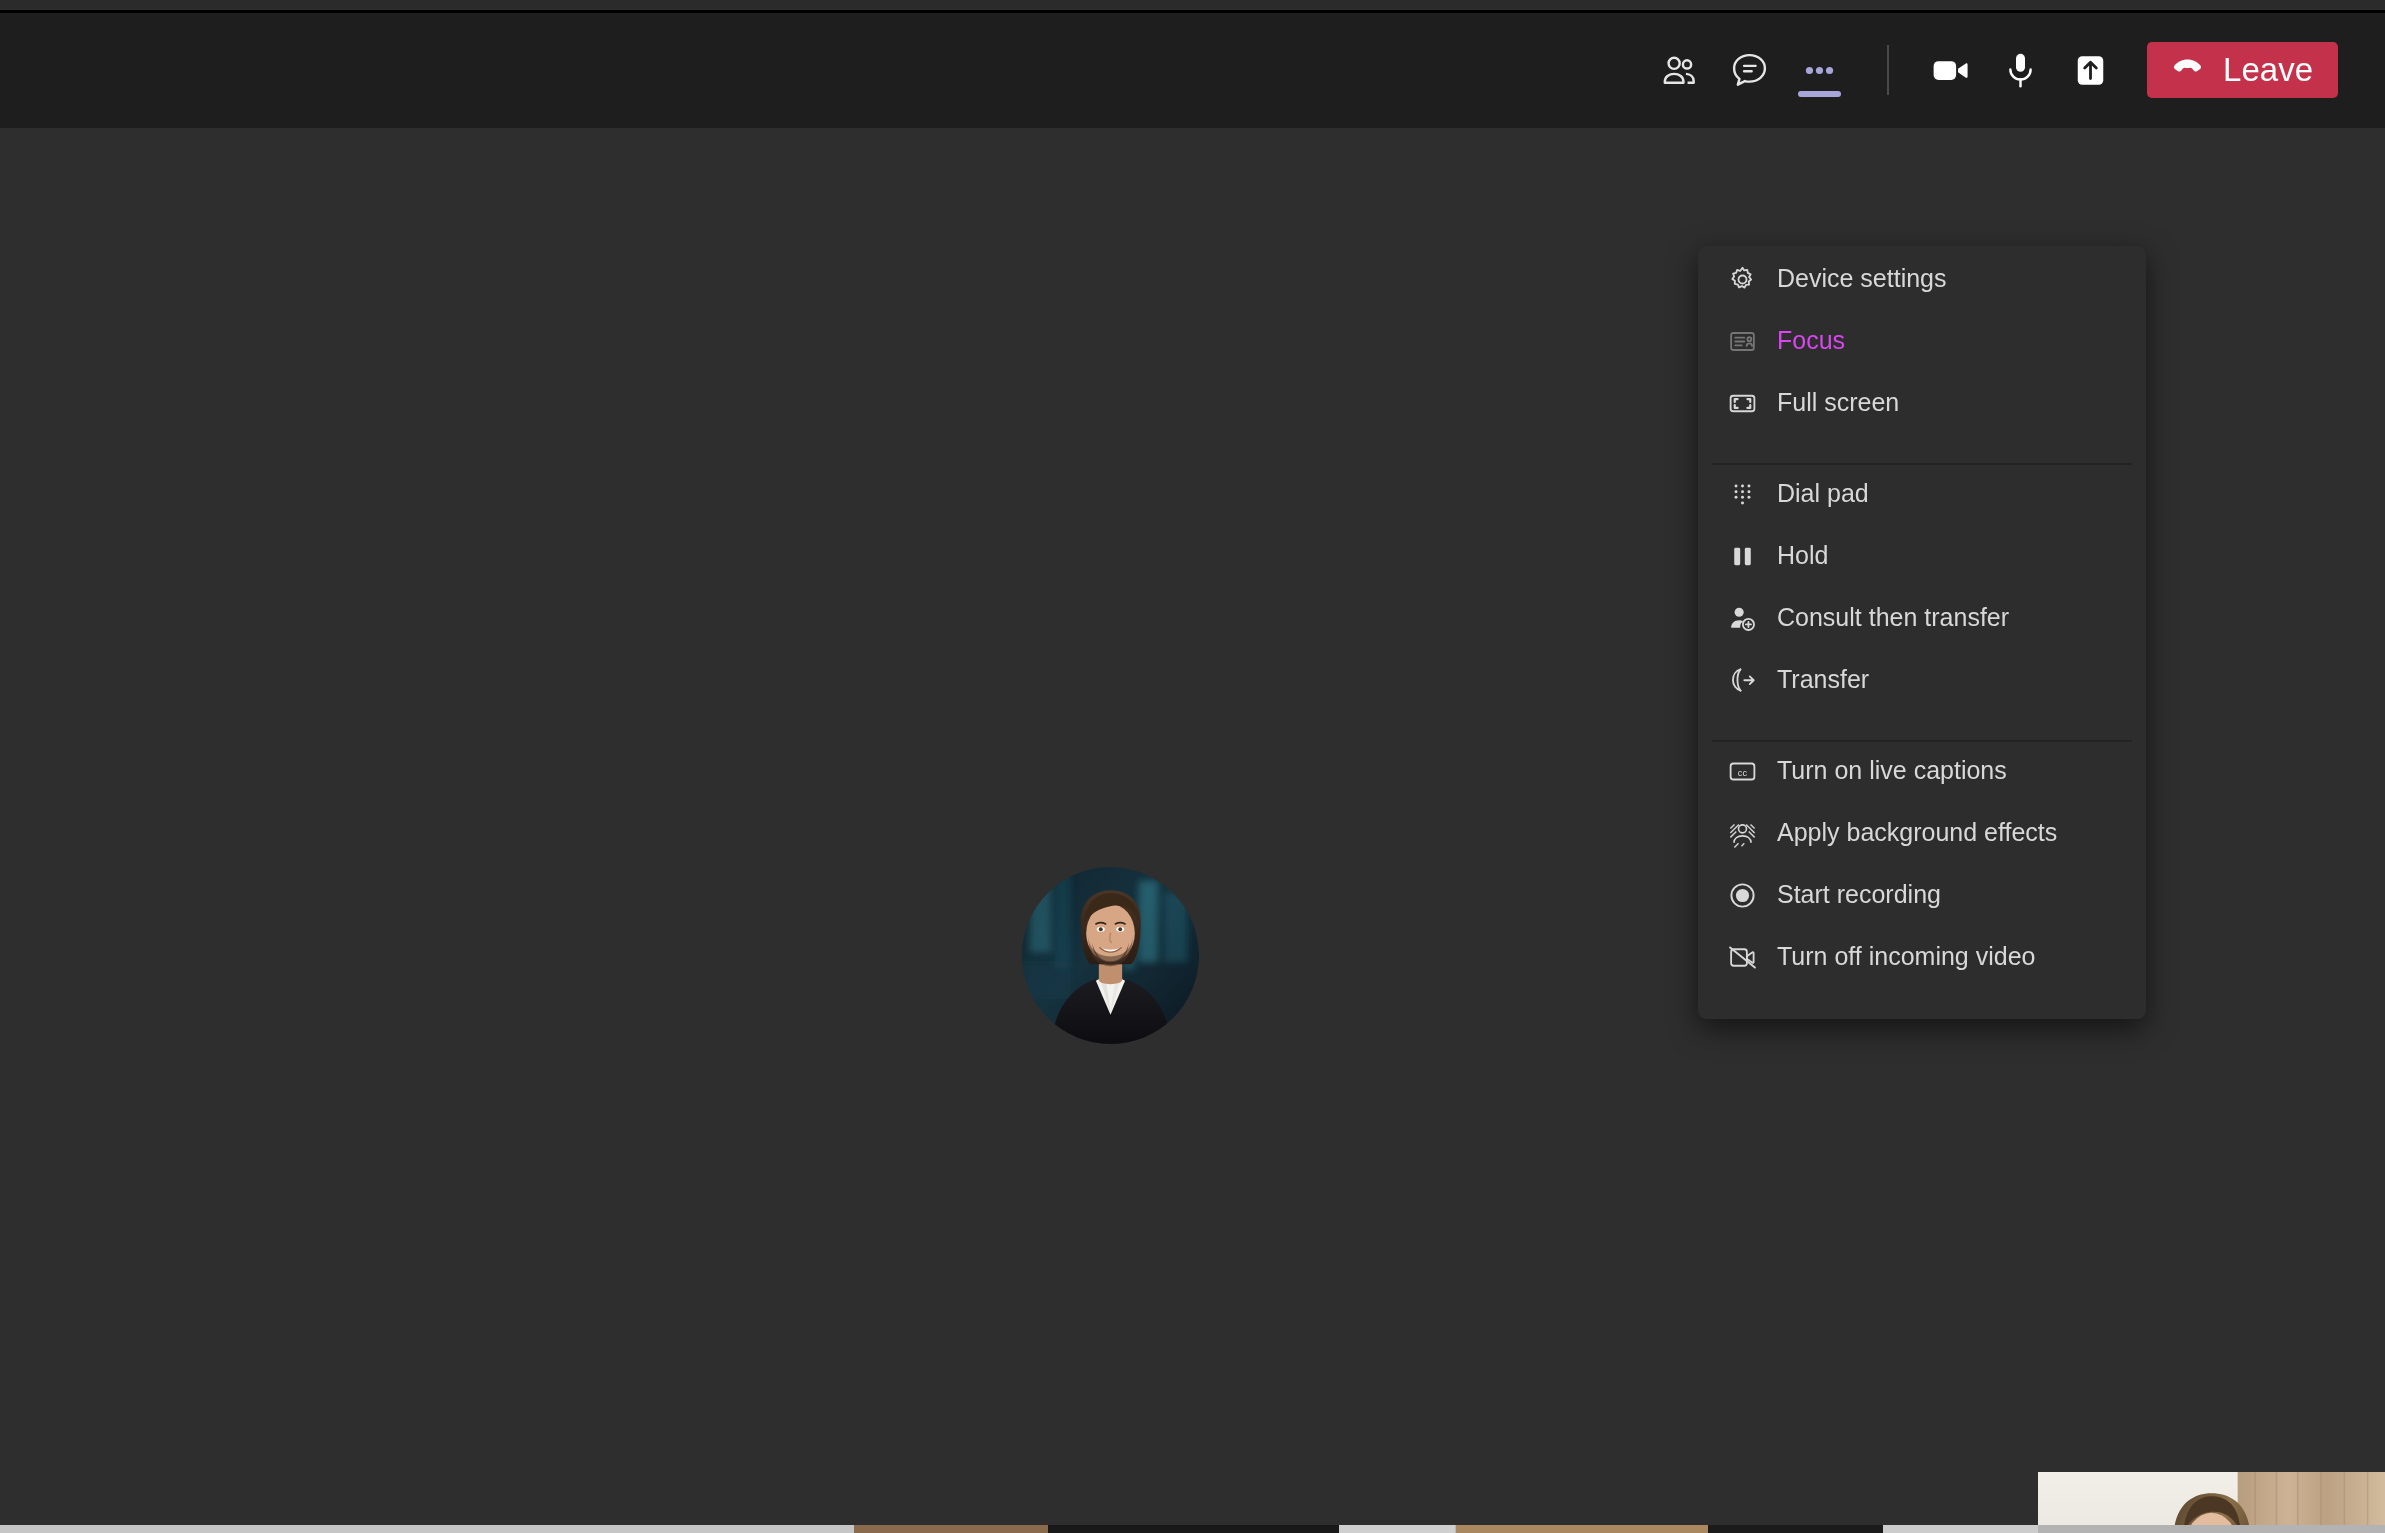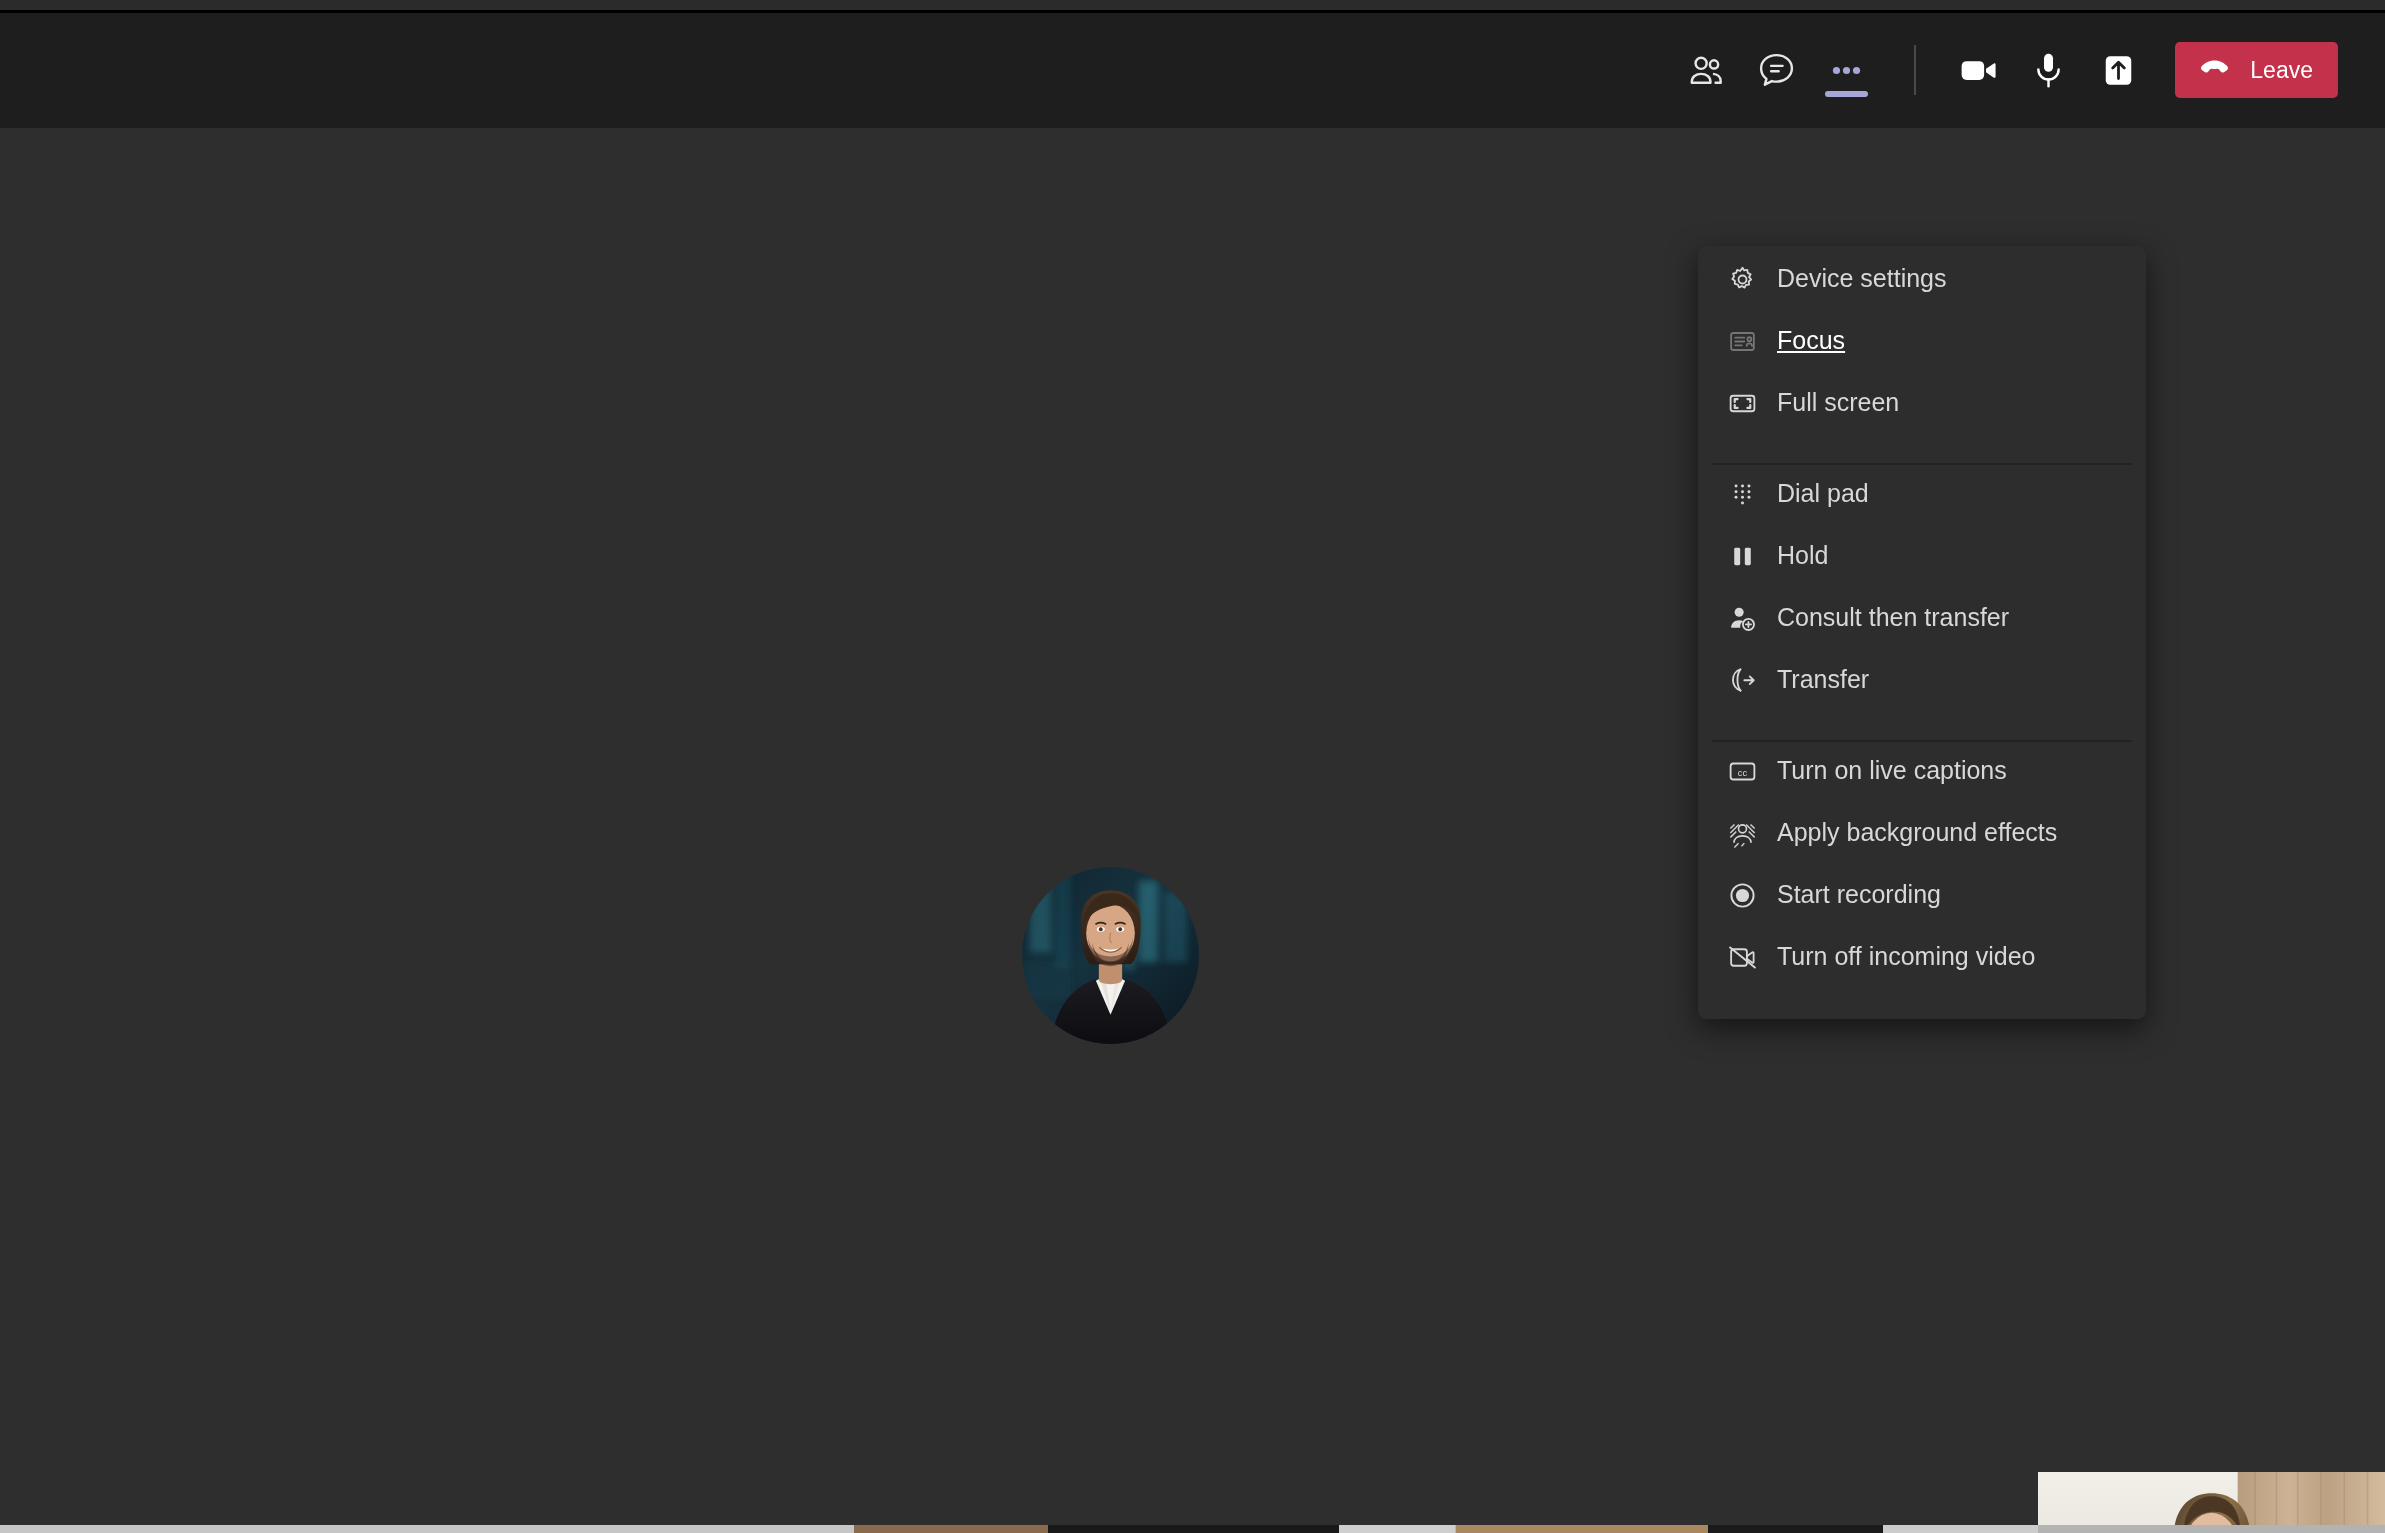--- a/index.html
+++ b/index.html
@@ -28,21 +28,21 @@
   .tb-btn.active .underline {
     position:absolute; left:13.6px; right:13.6px; bottom:11.6px; height:5.8px;
     border-radius:2.9px; background:#a6a6d9;
   }
   .tb-sep { width:1.9px; height:50px; background:#4a4a4a; margin:0 27px 0 33px; }
 
   .leave-btn {
     display:flex; align-items:center; gap:17.5px;
     height:56px; padding:0 25px 0 21.3px; margin-left:21.3px; margin-right:47px;
     background:#c4314b; border:none; border-radius:4.9px; cursor:pointer;
-    color:#fff; font-size:23px; font-family:"Liberation Sans", sans-serif;
+    color:#fff; font-size:33px; font-family:"Liberation Sans", sans-serif;
   }
 
   
   .stage { position:absolute; top:128px; left:0; width:2385px; height:1397px; background:#2e2e2e; }
 
   .avatar {
     position:absolute; left:1022px; top:739px; width:177px; height:177px;
     border-radius:50%; overflow:hidden;
   }
   .avatar .photo { position:absolute; inset:0; }
@@ -51,21 +51,21 @@
   .menu {
     position:absolute; left:1698px; top:118px; width:448px;
     background:#2d2d2d; border-radius:8.7px;
     box-shadow:0 9.7px 29px rgba(0,0,0,.55);
     padding:17.5px 0 15.5px 0;
   }
   .menu-item {
     display:flex; align-items:flex-start; height:62px;
     padding:0 25px 0 29px; cursor:pointer; color:#d8d8d8; font-size:25px;
   }
-  .menu-item.disabled { color:#ffffff; cursor:default;text-decoration:underline; }
+  .menu-item.disabled { color:#d946ef; cursor:default; }
   .mi-icon { width:50px; min-width:50px; display:flex; align-items:center; justify-content:flex-start; }
   .mi-icon svg { display:block; }
   .mi-label { white-space:nowrap; }
   .menu-divider { height:1.9px; background:#232323; margin:13.6px 13.6px; }
 
   
   .selfview {
     position:absolute; left:2038px; top:1344px; width:347px; height:189px;
     overflow:hidden; background:#111;
   }

